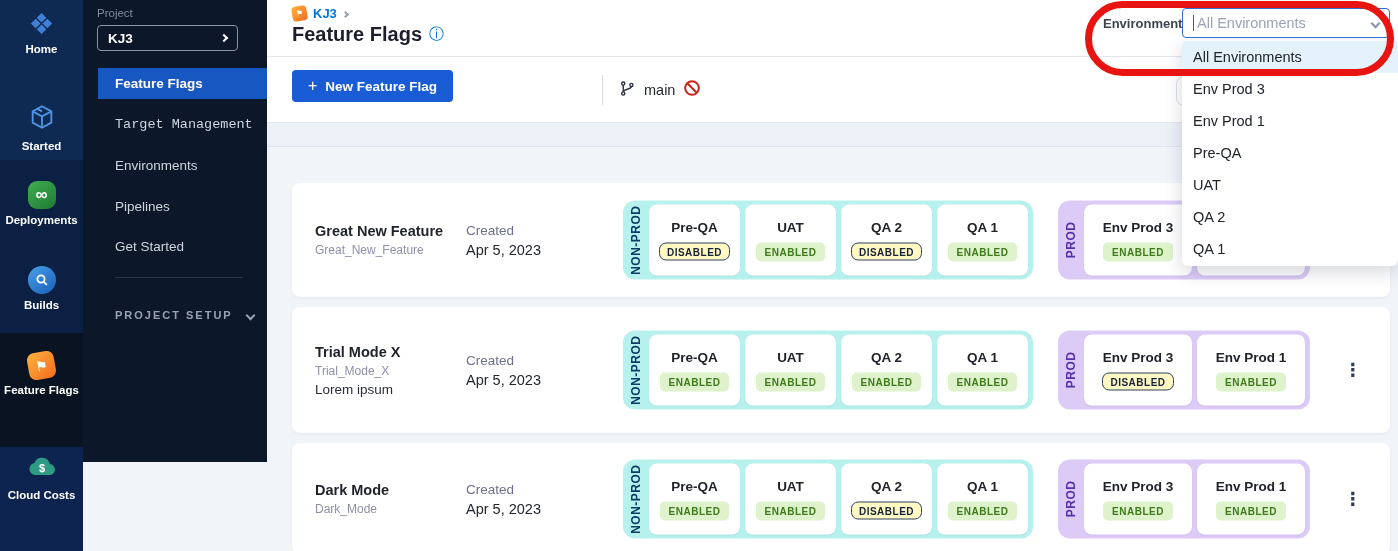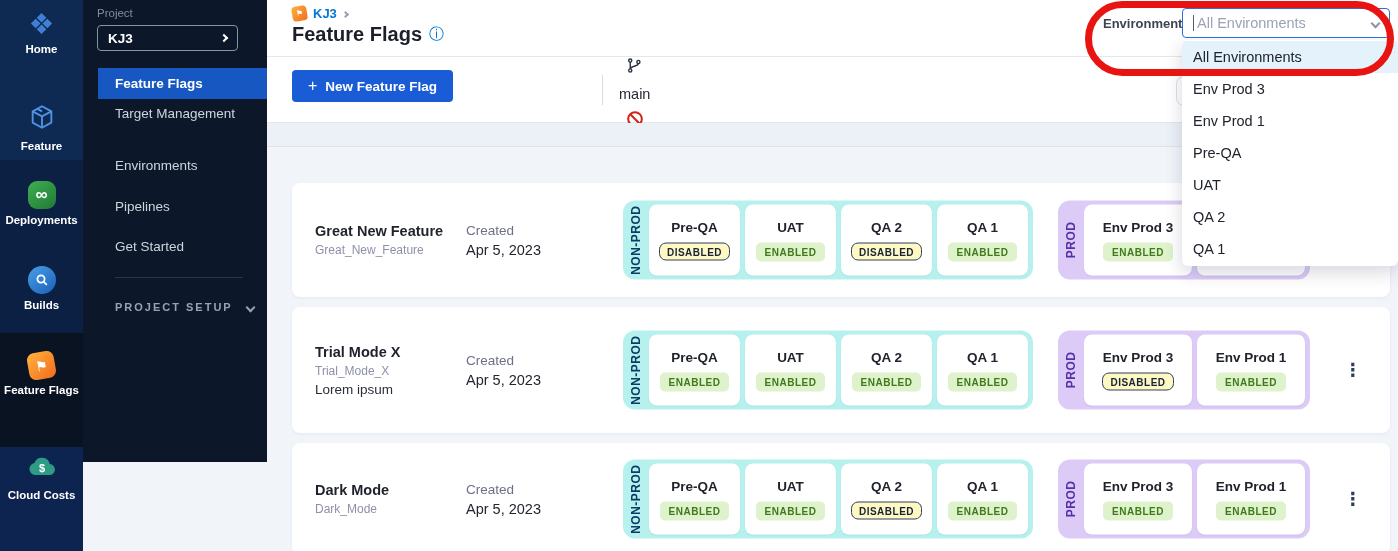--- a/index.html
+++ b/index.html
@@ -35,23 +35,23 @@
 
   
   .projnav{position:absolute;left:83px;top:0;width:184px;height:462px;background:#0c1829;z-index:19;}
   .proj-label{position:absolute;left:14px;top:7px;color:#808c9f;font-size:11.5px;}
   .proj-select{position:absolute;left:14px;top:25px;width:141px;height:26px;border:1px solid #8793a6;border-radius:4px;
     display:flex;align-items:center;justify-content:space-between;padding:0 10px;cursor:pointer;}
   .proj-select .pname{color:#fff;font-size:13.5px;font-weight:700;}
   .menu-active{position:absolute;left:15px;top:68px;width:169px;height:31px;background:var(--active-nav);
     display:flex;align-items:center;padding-left:17px;color:#fff;font-size:13.5px;font-weight:600;cursor:pointer;}
   .menu-item{position:absolute;left:32px;color:#cdd4de;font-size:13.5px;cursor:pointer;white-space:nowrap;}
-  .mi-1{top:106px;} .mi-2{top:158px;} .mi-3{top:199px;} .mi-4{top:239px;}
+  .mi-1{top:117px;font-family:Liberation Mono, monospace;} .mi-2{top:158px;} .mi-3{top:199px;} .mi-4{top:239px;}
   .proj-divider{position:absolute;left:32px;top:277px;width:128px;height:1px;background:#26364d;}
-  .proj-setup{position:absolute;left:32px;top:301px;color:#97a2b3;font-size:11px;font-weight:700;letter-spacing:2px;
+  .proj-setup{position:absolute;left:32px;top:309px;color:#97a2b3;font-size:11px;font-weight:700;letter-spacing:2px;
     cursor:pointer;display:flex;align-items:center;gap:14px;}
 
   
   .chev{display:inline-block;width:7px;height:7px;border-right:2px solid #98a1b0;border-bottom:2px solid #98a1b0;}
   .chev.right{transform:rotate(-45deg);}
   .chev.down{transform:rotate(45deg);}
   .chev.white{border-color:#fff;width:6px;height:6px;}
 
   
   .main{position:absolute;left:267px;top:0;right:0;height:551px;background:#f1f5fa;}
@@ -66,21 +66,21 @@
   .page-title{font-size:20px;font-weight:700;color:#1c1f2b;}
   .info-icon{color:var(--harness-blue);font-size:15px;cursor:pointer;}
 
   .new-flag-btn{position:absolute;left:25px;top:13px;height:32px;background:var(--accent-blue);border:none;border-radius:4px;
     color:#fff;font-size:13.5px;font-weight:600;padding:0 16px;display:flex;align-items:center;gap:8px;cursor:pointer;
     font-family:inherit;}
   .new-flag-btn .plus{font-size:16px;font-weight:400;}
   .repo-group{position:absolute;left:211px;top:0;height:66px;display:flex;align-items:center;gap:8px;cursor:pointer;}
   .repo-name,.branch-name{font-size:14.5px;color:#242933;}
   .tb-vdiv{position:absolute;left:335px;top:18px;height:30px;width:1px;background:#d8dce3;}
-  .branch-group{position:absolute;left:352px;top:0;height:66px;display:flex;align-items:center;gap:8px;cursor:pointer;flex-direction:column;}
+  .branch-group{position:absolute;left:352px;top:0;height:66px;display:flex;align-items:center;gap:8px;cursor:pointer;}
 
   
   .rows{position:absolute;left:292px;top:183px;width:1098px;z-index:10;}
   .flag-row{position:relative;background:#fff;border-radius:8px;box-shadow:0 1px 3px rgba(30,40,60,.06);}
   .rows > div.flag-row:nth-of-type(1){height:114px;margin-bottom:10px;}
   .rows > div.flag-row:nth-of-type(2){height:126px;margin-bottom:10px;}
   .rows > div.flag-row:nth-of-type(3){height:112px;}
   .col{position:absolute;top:50%;transform:translateY(-50%);}
   .flag-info{left:23px;width:146px;display:flex;flex-direction:column;gap:4px;}
   .flag-name{font-size:14.5px;font-weight:700;color:#1f222b;cursor:pointer;}
@@ -140,21 +140,21 @@
       <span class="lbl">Home</span>
     </div>
     <div class="navitem ni-projects">
       <span>
         <svg width="28" height="28" viewBox="0 0 24 24" fill="none" stroke="#4f93e6" stroke-width="1.6" stroke-linejoin="round">
           <path d="M12 2.8l8 4.4v9.6l-8 4.4-8-4.4V7.2z"></path>
           <path d="M4 7.2l8 4.2 8-4.2M12 11.4V21.2"></path>
           <path d="M8 5l4 2.2"></path>
         </svg>
       </span>
-      <span class="lbl">Feature</span>
+      <span class="lbl">Started</span>
     </div>
     <div class="navitem ni-deployments">
       <span class="ic-deploy">∞</span>
       <span class="lbl">Deployments</span>
     </div>
     <div class="navitem ni-builds">
       <span class="ic-builds">
         <svg width="16" height="16" viewBox="0 0 16 16" fill="none" stroke="#fff" stroke-width="1.8">
           <circle cx="7" cy="7" r="3.6"></circle>
             <path d="M9.8 9.8l3 3"></path>

